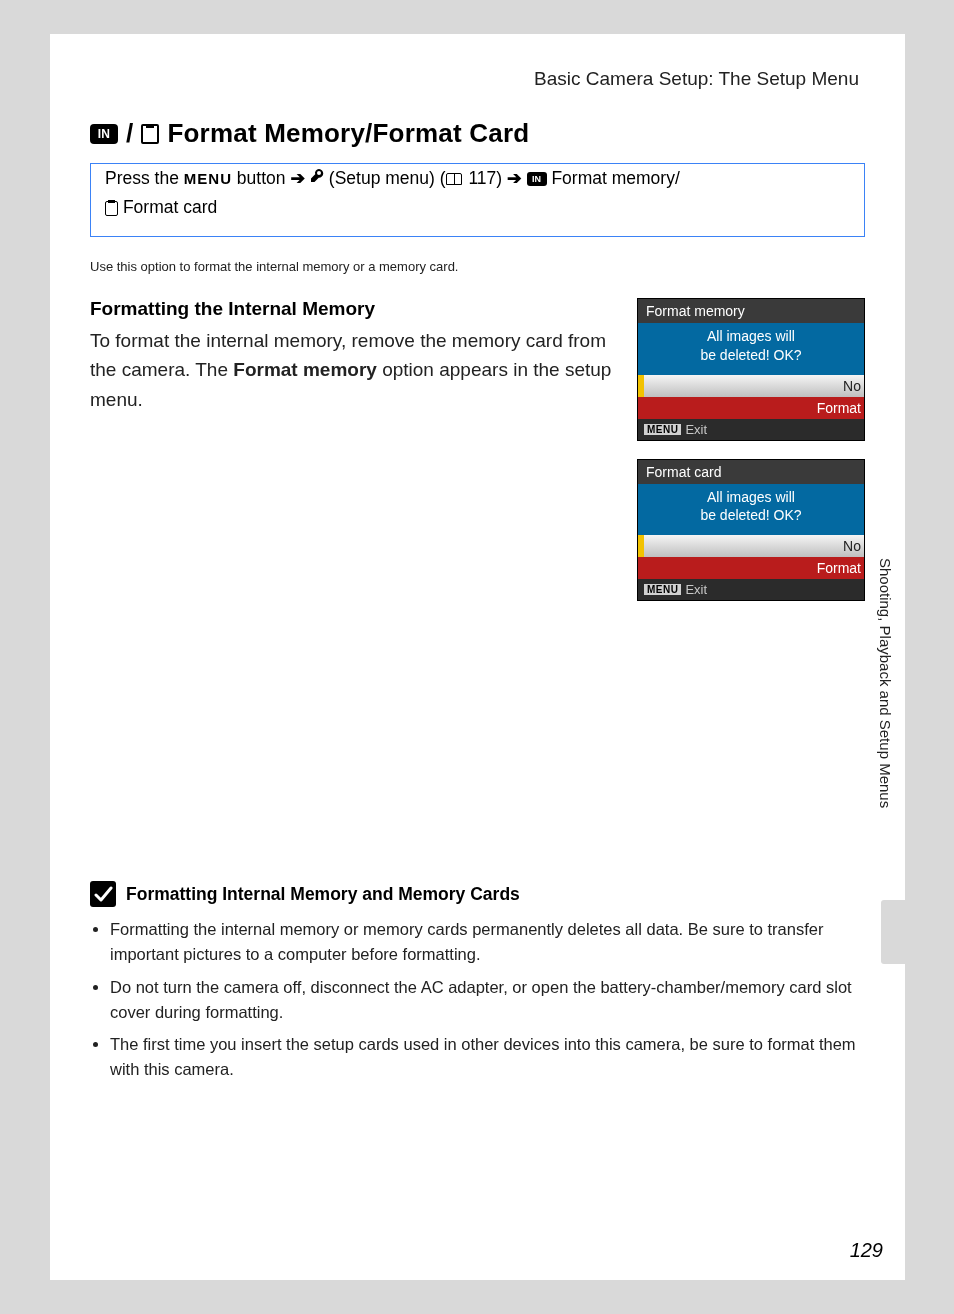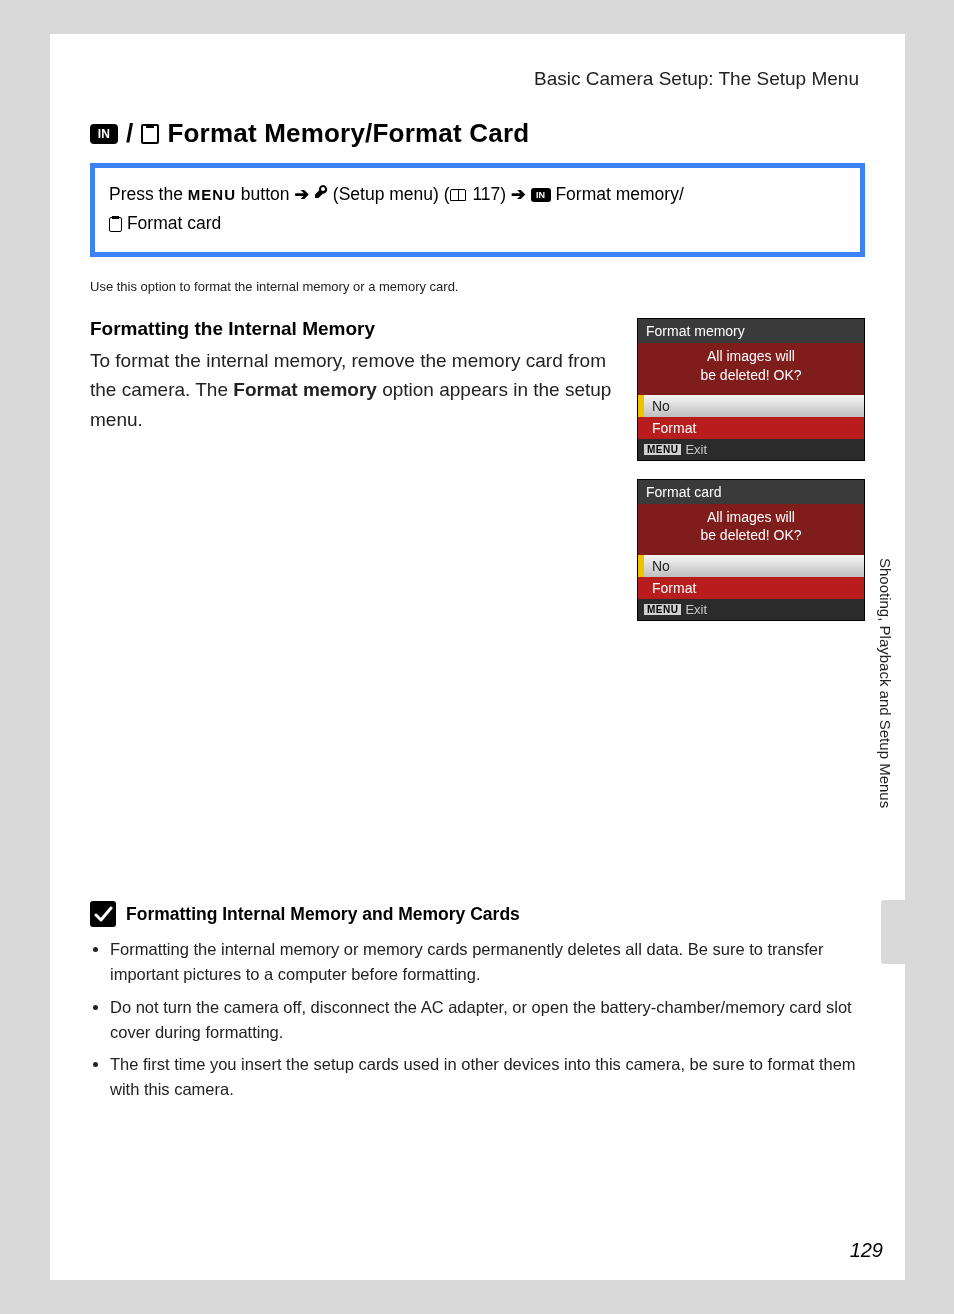--- a/index.html
+++ b/index.html
@@ -42,22 +42,22 @@
     border-radius:4px;font-size:12px;font-weight:700;
     position:relative;
   }
   .icon-in::before{content:"";position:absolute;right:-4px;top:-5px;width:0;height:0;}
   .icon-card {
     display:inline-block;width:18px;height:20px;border:2px solid #000;border-radius:2px;
     position:relative;background:#fff;
   }
   .icon-card::before{content:"";position:absolute;left:3px;right:3px;top:-2px;height:4px;background:#000;}
   .navbox {
-    border:5px solid #3b82f6;
-    padding:12px 14px 14px 14px;
+    border:1px solid #3b82f6;
+    padding:0 14px 14px 14px;
     margin-bottom:22px;
     font-size:17.5px;
     line-height:1.65;
   }
   .menu-label{font-family:Arial,sans-serif;font-weight:700;font-size:15px;letter-spacing:1px;}
   .arrow{font-weight:700;}
   .wrench{display:inline-block;font-weight:700;}
   .bookicon{display:inline-block;width:16px;height:12px;border:1.5px solid #000;border-radius:2px 2px 0 0;position:relative;vertical-align:middle;margin-right:2px;}
   .bookicon::after{content:"";position:absolute;left:50%;top:0;bottom:0;width:1px;background:#000;}
   .small-in{display:inline-flex;width:20px;height:14px;background:#000;color:#fff;font-size:9px;font-weight:700;border-radius:3px;align-items:center;justify-content:center;vertical-align:middle;}
@@ -66,22 +66,22 @@
   p.lead{font-size:13px;font-weight:300;color:#222;margin-bottom:24px;}
   .cols{display:flex;gap:22px;}
   .col-text{flex:1;}
   h2.sub{font-size:19px;font-weight:700;margin-bottom:6px;}
   .para{font-size:19px;font-weight:300;line-height:1.55;color:#222;}
   .para b{font-weight:700;}
   .block2{margin-top:42px;}
   
   .lcd{width:228px;background:#000;color:#fff;font-size:14px;border:1px solid #000;}
   .lcd-title{background:#3a3a3a;padding:4px 8px;font-size:14px;}
-  .lcd-body{background:#7f1d1d;text-align:center;padding:4px 6px 10px 6px;font-size:14px;line-height:1.35;}
-  .lcd-opt{font-size:14px;text-align:left;padding:3px 14px;}
+  .lcd-body{background:#0369a1;text-align:center;padding:4px 6px 10px 6px;font-size:14px;line-height:1.35;}
+  .lcd-opt{font-size:14px;text-align:right;padding:3px 3px;}
   .lcd-no{background:linear-gradient(#f5f5f5,#bfbfbf);color:#222;position:relative;}
   .lcd-no::before{content:"";position:absolute;left:0;top:0;bottom:0;width:6px;background:#f2c200;}
   .lcd-format{background:#b91c1c;}
   .lcd-foot{background:#2b2b2b;color:#c8c8c8;font-size:13px;padding:3px 6px;display:flex;align-items:center;gap:4px;}
   .menu-tag{background:#d0d0d0;color:#000;font-size:10px;font-weight:700;padding:0 3px;letter-spacing:.5px;}
   .lcd + .lcd{margin-top:18px;}
   .tab{
     position:absolute;right:-2px;top:520px;width:30px;height:430px;
     display:flex;align-items:flex-start;
   }

